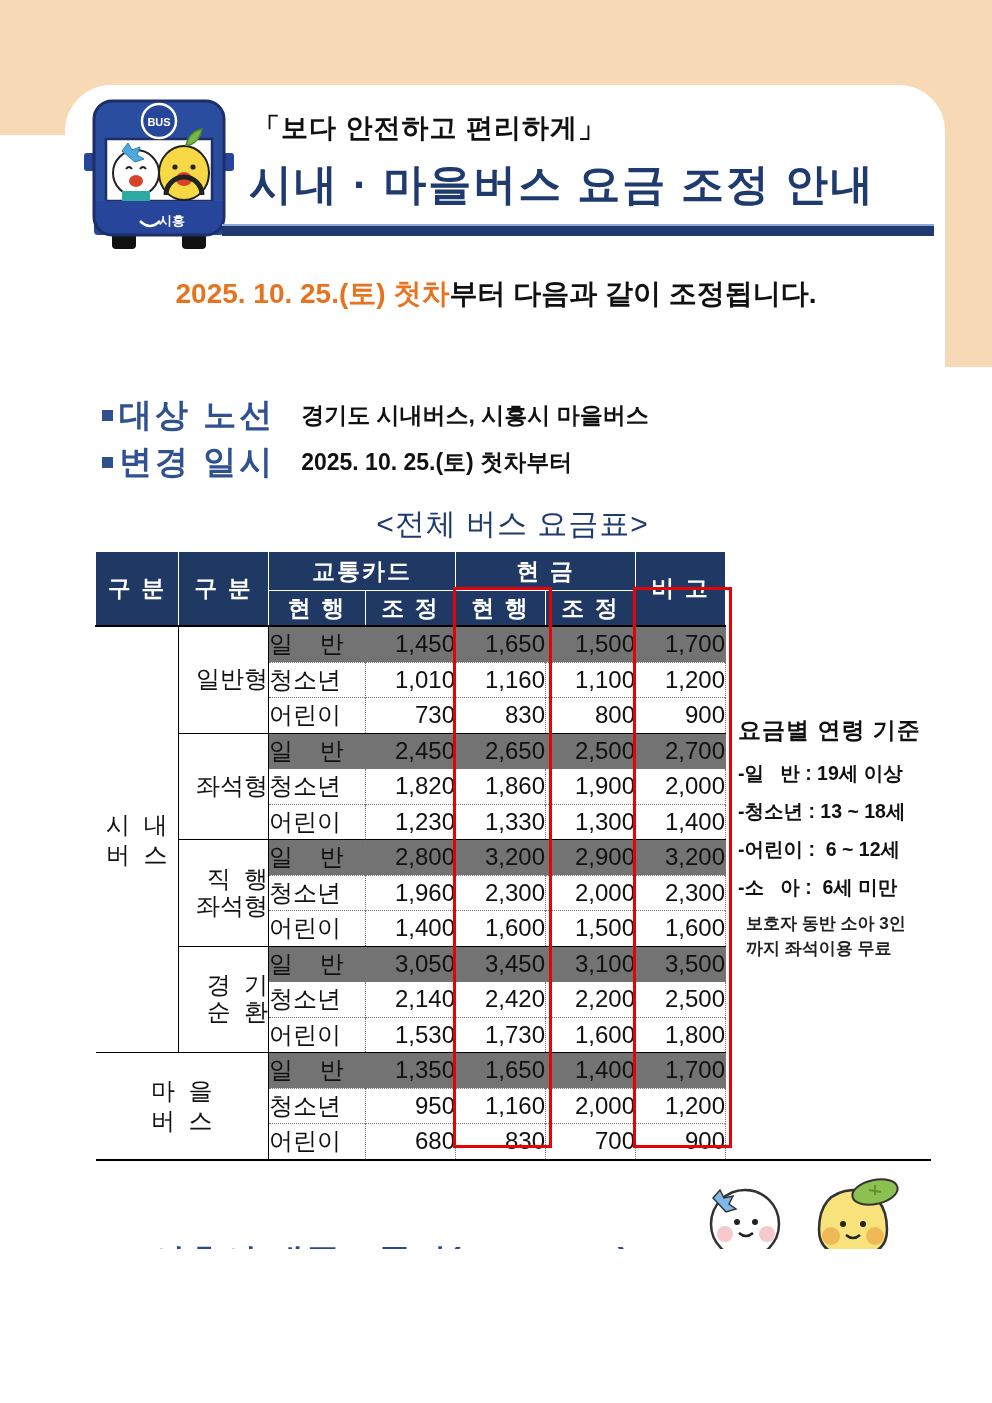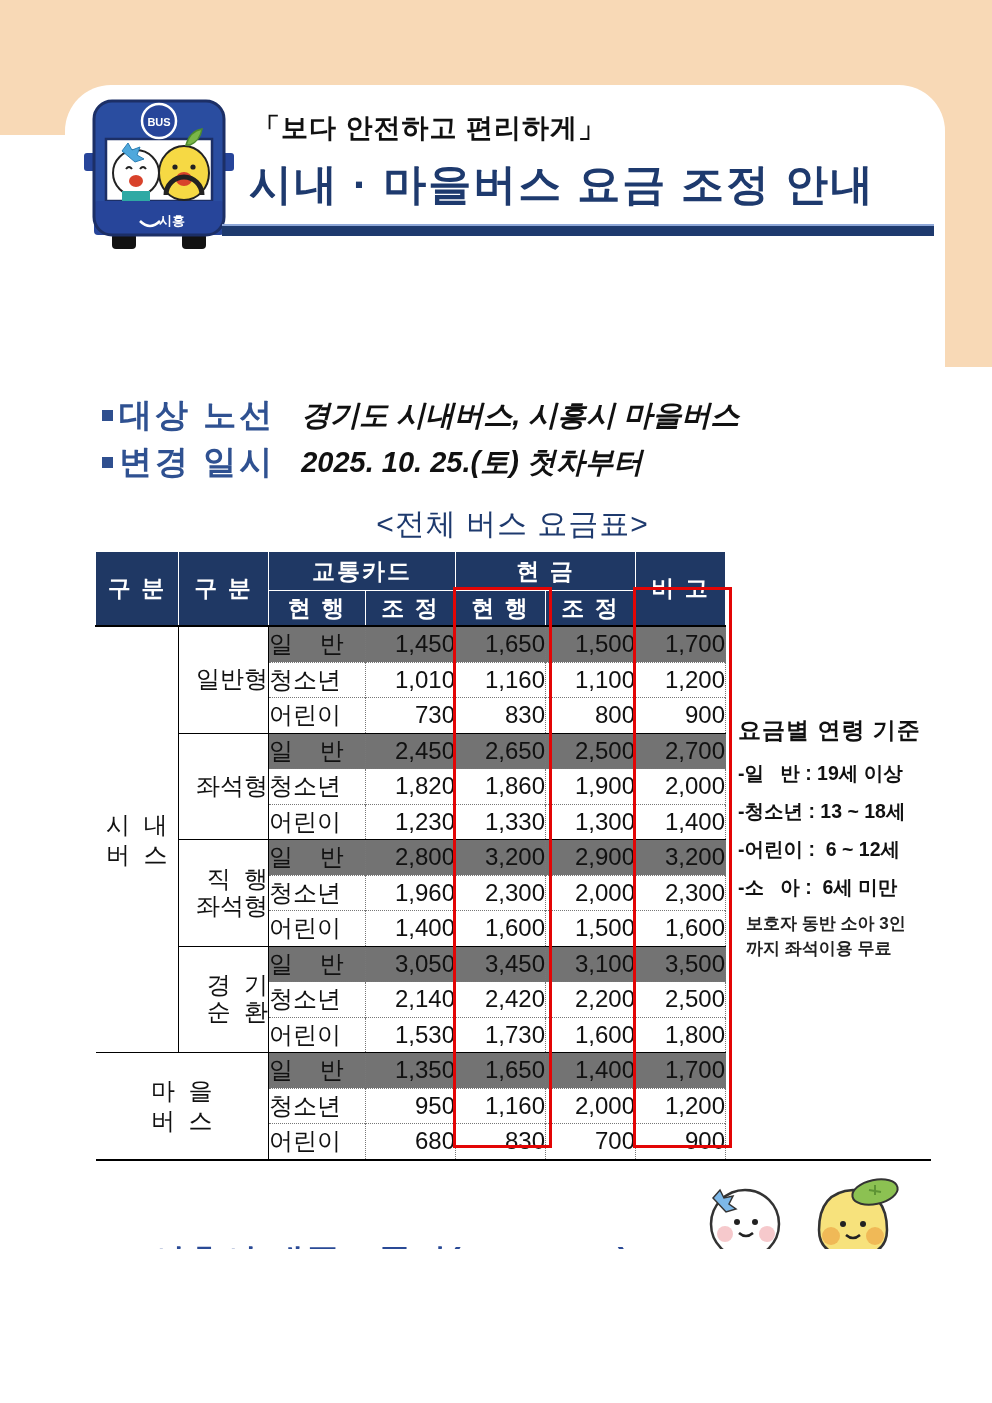--- a/index.html
+++ b/index.html
@@ -23,21 +23,21 @@
   
   .intro{left:95px;top:270px;width:802px;text-align:center;font-weight:bold;
          font-size:28px;line-height:48px;color:#111;}
   .intro .hl{color:#e8731e;}
 
   
   .bullets{left:102px;top:392px;}
   .bullet-row{display:flex;align-items:center;height:47px;}
   .bullet-sq{width:11px;height:11px;background:#2f4f8f;margin-right:6px;flex:0 0 auto;}
   .bullet-label{font-size:33px;font-weight:bold;color:#2f5191;letter-spacing:3px;margin-right:26px;white-space:pre;}
-  .bullet-value{font-size:29px;font-weight:bold;color:#111;white-space:pre;font-style:italic;}
+  .bullet-value{font-size:23px;font-weight:bold;color:#111;white-space:pre;}
 
   
   .table-title{left:95px;top:504px;width:835px;text-align:center;font-size:30px;
         font-weight:normal;color:#1e3a6e;letter-spacing:1px;}
   .fare-table-wrap{left:95px;top:551px;width:836px;}
   table.fare{border-collapse:collapse;table-layout:fixed;width:835px;border-bottom:2.5px solid #000;}
   table.fare thead th{background:#1f3864;color:#fff;border:1.5px solid #fff;
         font-size:23px;font-weight:bold;letter-spacing:2px;padding:0;white-space:pre;}
   table.fare thead tr:nth-child(1) th{height:38px;}
   table.fare thead tr:nth-child(2) th{height:34px;}
@@ -109,20 +109,21 @@
     <text x="77" y="27" text-anchor="middle" font-size="11" font-weight="bold" fill="#ffffff" font-family="Liberation Sans, sans-serif">BUS</text>
     <path d="M58,122 q10,10 20,0" stroke="#ffffff" stroke-width="2.5" fill="none"></path>
     <text x="90" y="126" text-anchor="middle" font-size="13" font-weight="bold" fill="#ffffff" font-family="Liberation Sans, sans-serif">시흥</text>
   </svg>
 
   <div class="layer main-title">시내 · 마을버스 요금 조정 안내</div>
   <div class="layer quote">「보다 안전하고 편리하게」</div>
   <div class="layer title-underline"></div>
 
   <div class="layer intro">
+    <div><span class="hl">2025. 10. 25.(토) 첫차</span><span>부터 다음과 같이 조정됩니다.</span></div>
   </div>
 
   <div class="layer bullets">
     <div class="bullet-row">
       <span class="bullet-sq"></span>
       <span class="bullet-label">대상 노선</span>
       <span class="bullet-value">경기도 시내버스, 시흥시 마을버스</span>
     </div>
     <div class="bullet-row">
       <span class="bullet-sq"></span>

